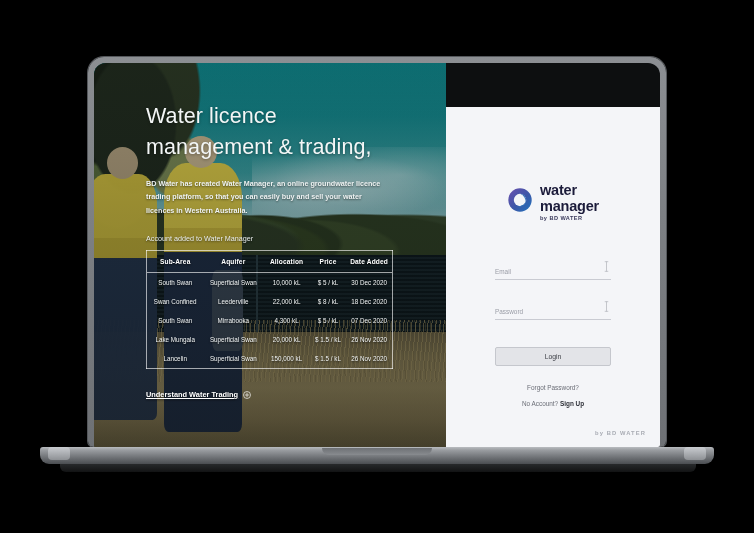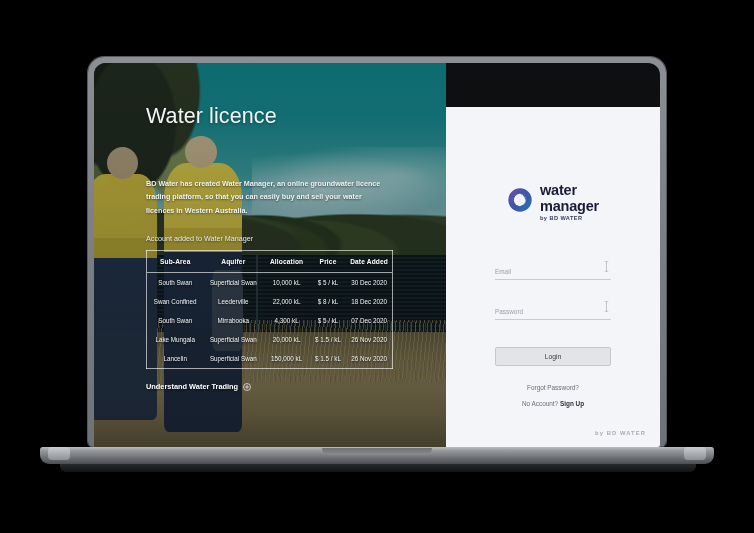--- a/index.html
+++ b/index.html
@@ -106,23 +106,23 @@
     border-bottom:1px solid rgba(255,255,255,.62);
     text-shadow:0 1px 2px rgba(0,0,0,.6);}
   table.licence td{font-size:6.3px;font-weight:400;color:#f2f5f5;padding:6px 2px;
     text-align:center;white-space:nowrap;text-shadow:0 1px 2px rgba(0,0,0,.65);}
   table.licence .c0{width:58px}
   table.licence .c1{width:61px}
   table.licence .c2{width:48px}
   table.licence .c3{width:36px}
   table.licence .c4{width:44px}
 
-  .uwt{margin-top:13px;display:flex;align-items:flex-end;gap:5px;
+  .uwt{margin-top:21px;display:flex;align-items:flex-end;gap:5px;
     font-size:7.4px;font-weight:700;color:#fff;cursor:pointer;
-    text-shadow:0 1px 2px rgba(0,0,0,.6);}
+    text-shadow:0 1px 2px rgba(0,0,0,.6);text-decoration:underline;}
   .uwt svg{display:block}
 
   
   .login-panel{position:relative;flex:1;background:#f4f5f8;display:flex;
     flex-direction:column;align-items:center;margin-top:44px;}
   .logo-wrap{margin-top:76px;display:flex;align-items:center;gap:7px;}
   .logo-text{display:flex;flex-direction:column;line-height:1;}
   .logo-text .l1{font-size:14.5px;font-weight:700;color:#1b1b3a;letter-spacing:-.2px;}
   .logo-text .l2{font-size:14.5px;font-weight:700;color:#1b1b3a;letter-spacing:-.2px;margin-top:1px;text-align:center;}
   .logo-text .l3{font-size:5.6px;font-weight:700;color:#3a3a5c;letter-spacing:.45px;margin-top:3px;}
@@ -164,21 +164,21 @@
         <div class="ph-shed"></div>
         <div class="ph-ground"></div>
         <div class="ph-grass"></div>
         <div class="worker-a"></div>
         <div class="worker-b"></div>
         <div class="ph-tint"></div>
 
         <div class="hero-content">
           <h1>
             <span>Water licence</span><br>
-            <br>
+            <span>management &amp; trading,</span><br>
           </h1>
 
           <p class="blurb">BD Water has created Water Manager, an online groundwater licence trading platform, so that you can easily buy and sell your water licences in Western Australia.</p>
 
           <div class="recent-label">Account added to Water Manager</div>
 
           <table class="licence">
             <thead>
               <tr>
                 <th class="c0">Sub-Area</th>

